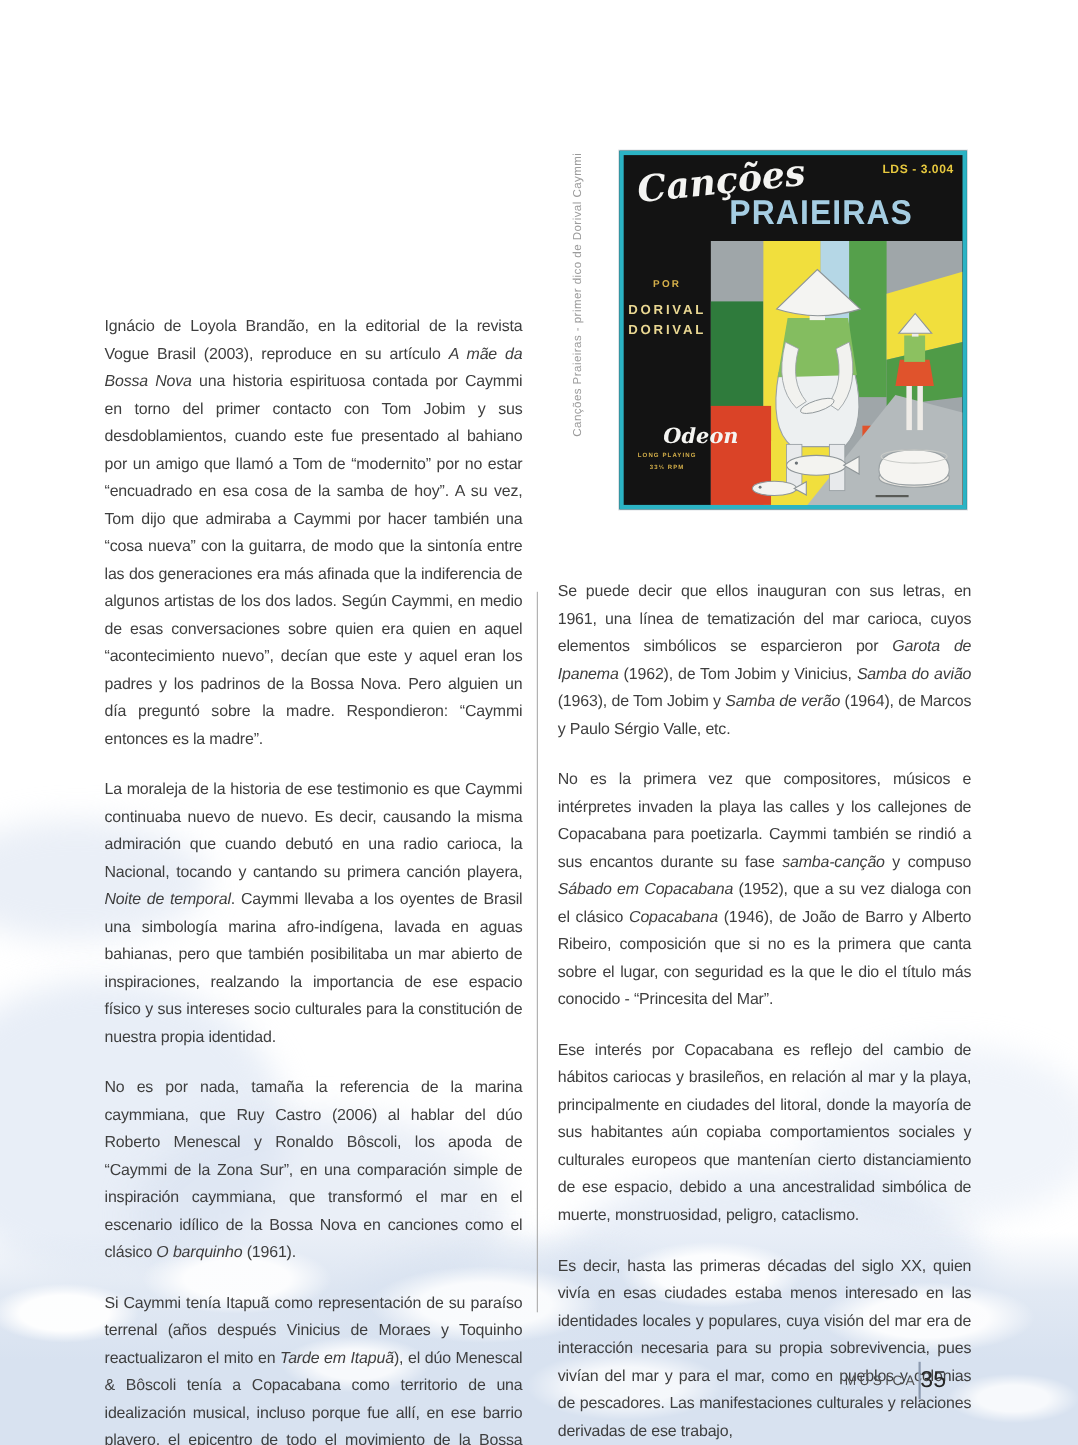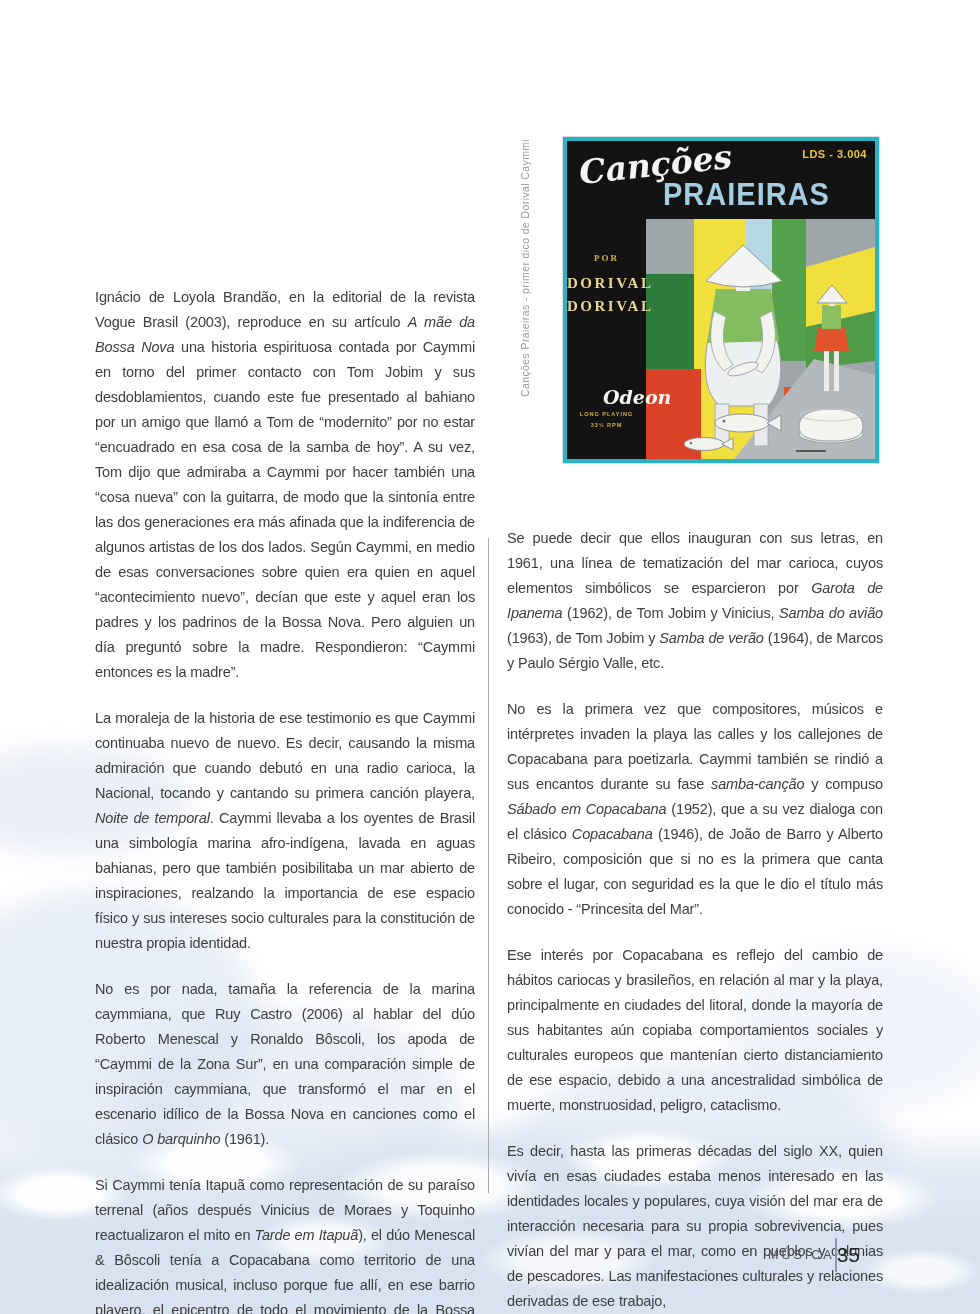--- a/index.html
+++ b/index.html
@@ -32,23 +32,23 @@
     writing-mode:vertical-rl;transform:rotate(180deg);
     font-size:10.5px;color:#9b9b9b;letter-spacing:.4px;white-space:nowrap;}
   .album-cover{position:absolute;left:563px;top:137px;width:308px;height:318px;z-index:2;
     background:#131313;border:4px solid #2bb3c4;box-shadow:0 0 0 1px #d8dde2;}
   .cover-inner{position:relative;width:100%;height:100%;}
   .catalog{position:absolute;top:7px;right:8px;font-size:11px;font-weight:bold;color:#e6c83e;letter-spacing:.5px;}
   .title-script{position:absolute;top:4px;left:12px;font-family:"DejaVu Serif",serif;font-style:italic;font-weight:bold;
     font-size:33px;color:#f4f4f2;transform:rotate(-6deg);z-index:3;}
   .title-main{position:absolute;top:37px;left:96px;font-size:29px;font-weight:bold;color:#a5cde2;
     letter-spacing:1px;transform:scaleY(1.08);z-index:2;}
-  .left-panel{position:absolute;left:0;top:112px;width:79px;text-align:center;z-index:2;font-family:Liberation Serif, serif;}
+  .left-panel{position:absolute;left:0;top:112px;width:79px;text-align:center;z-index:2;}
   .por{font-size:9px;color:#d4af4a;letter-spacing:2px;margin-bottom:9px;font-weight:bold;}
-  .artist{font-size:15px;font-weight:bold;color:#e9d792;letter-spacing:2.5px;line-height:1.55;}
+  .artist{font-size:12px;font-weight:bold;color:#e9d792;letter-spacing:2.5px;line-height:1.55;}
   .odeon-block{position:absolute;left:0;top:245px;width:79px;text-align:center;z-index:2;}
   .odeon{font-family:"DejaVu Serif",serif;font-style:italic;font-weight:bold;font-size:19px;color:#f5f5f2;padding-left:36px;}
   .odeon-sub{font-size:5.5px;color:#d4af4a;letter-spacing:1px;line-height:1.7;margin-top:2px;font-weight:bold;}
   .illus{position:absolute;left:79px;top:78px;width:229px;height:240px;}
 
   
   .col{position:absolute;z-index:2;font-size:14.5px;line-height:25px;color:#3e3e3e;
     text-align:justify;letter-spacing:-.15px;}
   .col p{margin:0 0 21px 0;}
   .col-left{left:95px;top:285px;width:380px;}

